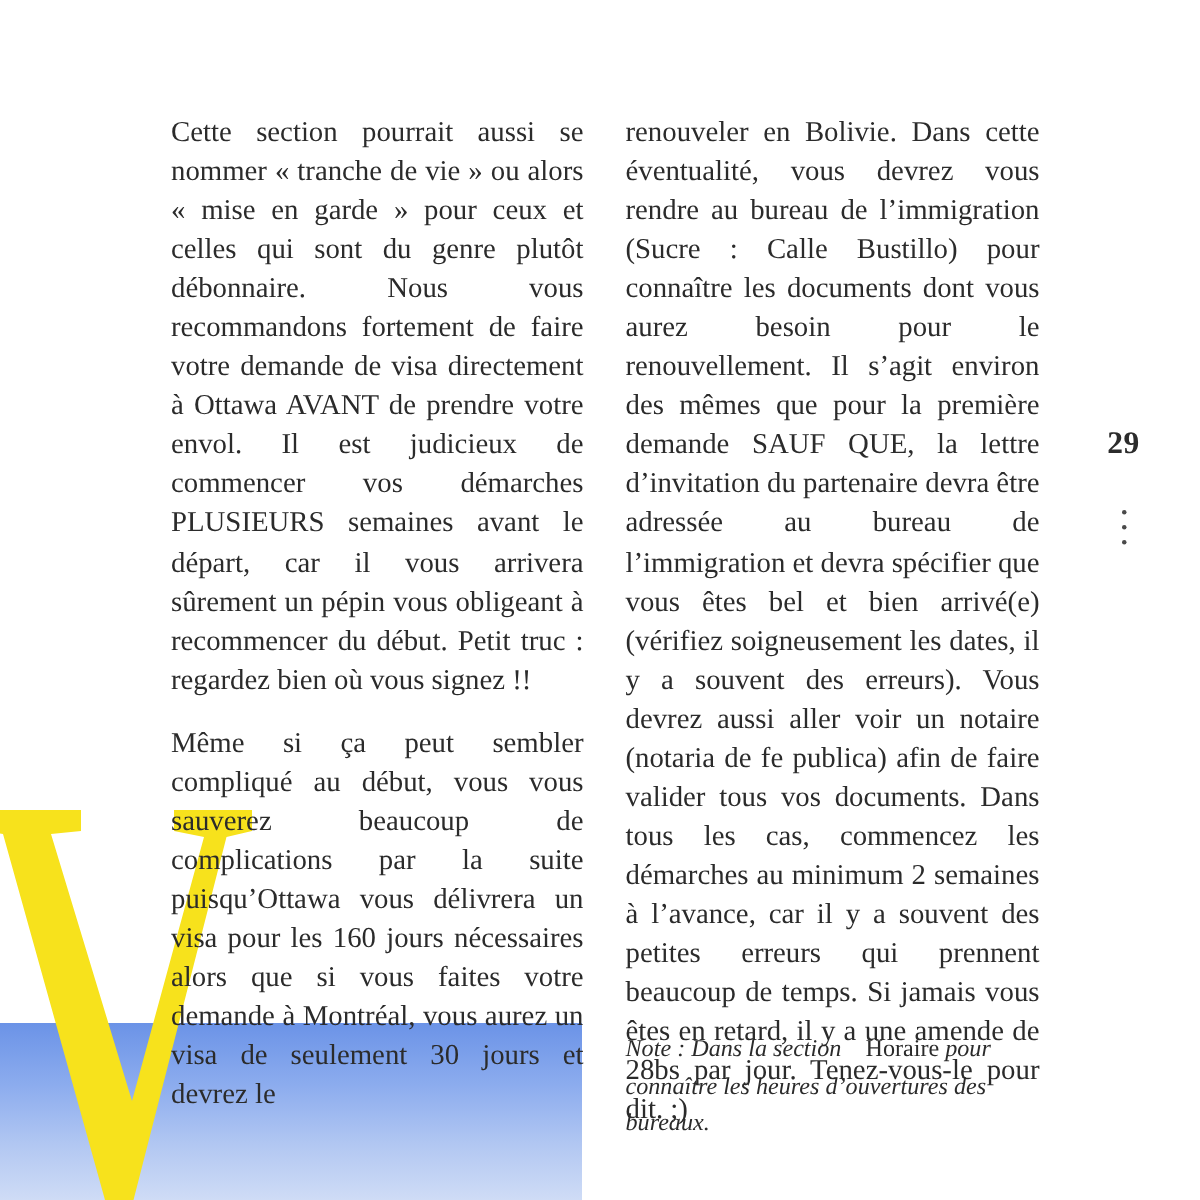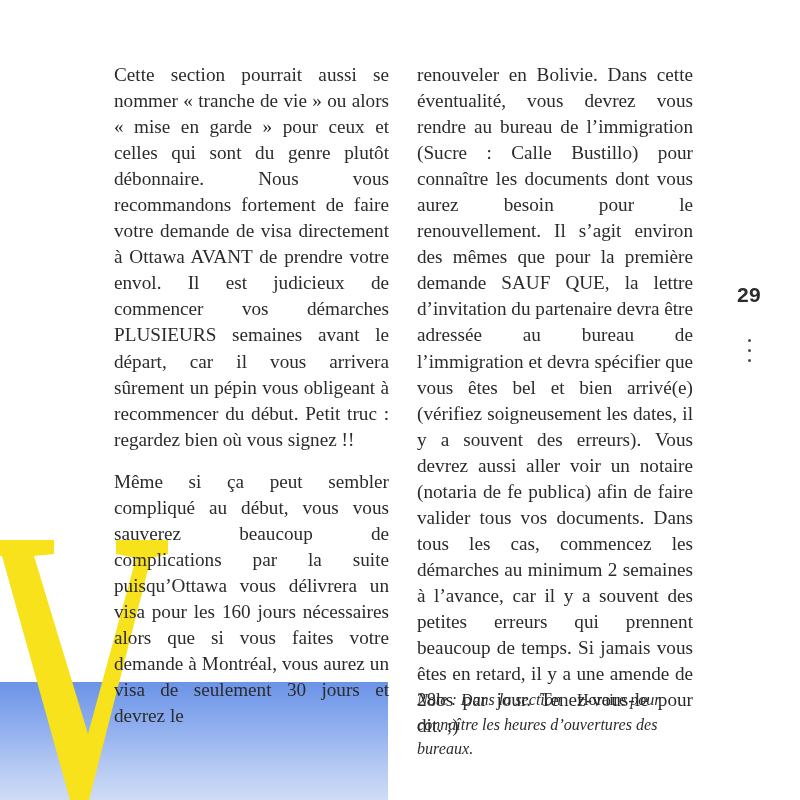--- a/index.html
+++ b/index.html
@@ -37,21 +37,21 @@
     position: absolute;
     left: -12px;
     top: 528px;
     width: 230px;
     height: 275px;
   }
 
   
   .column {
     position: absolute;
-    top: 62px;
+    top: 76px;
     font-size: 19.2px;
     line-height: 26.05px;
     color: #2b2b2b;
     text-align: justify;
     text-justify: inter-word;
     -webkit-hyphens: none;
     hyphens: none;
   }
   #col-left  { left: 114px; width: 275px; }
   #col-right { left: 417px; width: 276px; }
@@ -82,21 +82,21 @@
 
   
   #folio {
     position: absolute;
     left: 731px;
     top: 283px;
     width: 36px;
     text-align: center;
   }
   #folio-number {
-    font-family: Liberation Sans, sans-serif;
+    font-family: Liberation Serif, serif;
     font-size: 21px;
     font-weight: 700;
     color: #2b2b2b;
     letter-spacing: 0.3px;
   }
   #folio-dots {
     margin-top: 32px;
     display: flex;
     flex-direction: column;
     align-items: center;

